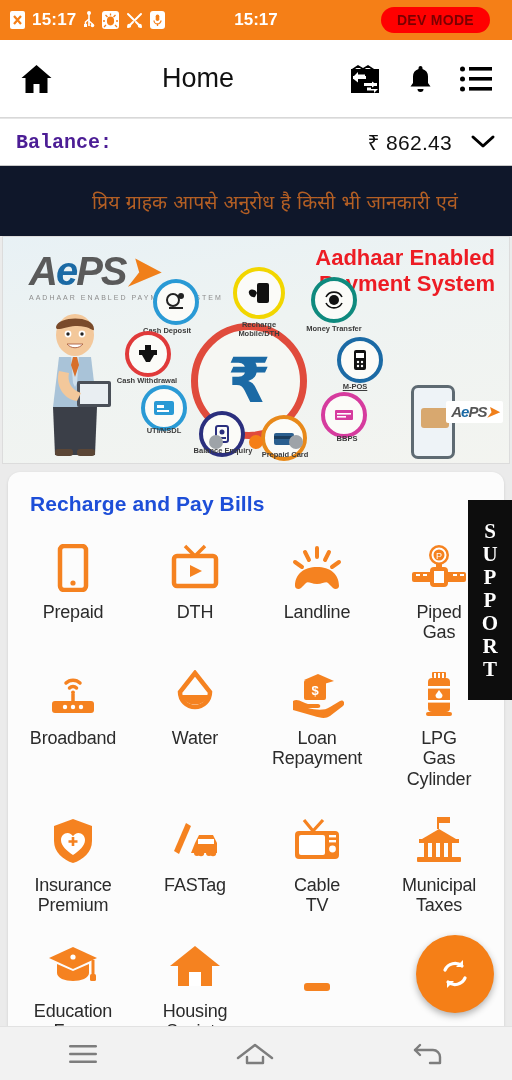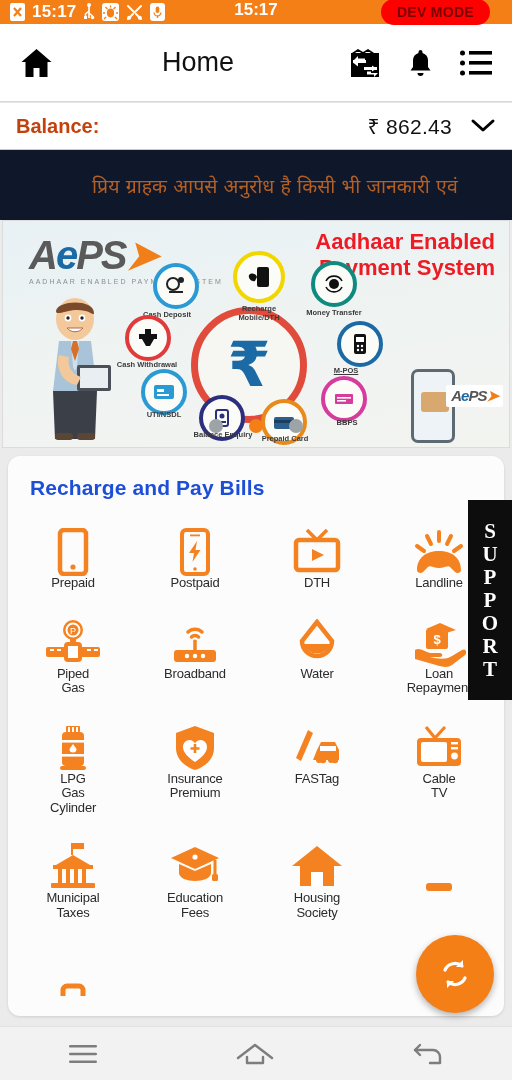--- a/index.html
+++ b/index.html
@@ -5,21 +5,21 @@
   * { margin:0; padding:0; box-sizing:border-box; }
   html, body {
     width:512px; height:1080px;
     font-family:"Liberation Sans", sans-serif;
     background:#ebebeb; overflow:hidden;
   }
   #app { position:relative; width:512px; height:1080px; overflow:hidden; background:#ebebeb; }
 
   
   .statusbar {
-    height:24px; background:#F57F17; display:flex; 
+    height:40px; background:#F57F17; display:flex; align-items:center;
     padding:0 10px; color:#fff; position:relative;
   }
   .sb-left { display:flex; align-items:center; gap:7px; }
   .sb-time { font-size:17px; font-weight:600; letter-spacing:.2px; }
   .sb-center {
     position:absolute; left:0; right:0; text-align:center;
     font-size:17px; font-weight:600; pointer-events:none;
   }
   .sb-ic { display:inline-block; line-height:1; }
   .sb-ic svg { display:block; }
@@ -40,21 +40,21 @@
     text-align:center; margin-left:-6px;
   }
   .ab-icons { display:flex; align-items:center; gap:26px; }
   .ab-ic { cursor:pointer; display:flex; }
 
   
   .balance {
     height:48px; background:#fff; display:flex; align-items:center;
     padding:0 16px; border-bottom:1px solid #c9c9c9; border-top:1px solid #e6e6e6;
   }
-  .balance .lbl { font-size:20px; font-weight:bold; color:#c2410c; }
+  .balance .lbl { font-size:20px; font-weight:bold; color:#4c1d95;font-family:Liberation Mono, monospace; }
   .balance .spacer { flex:1; }
   .balance .amt { font-size:21px; color:#111; letter-spacing:.3px; }
   .balance .chev { margin-left:18px; display:flex; }
 
   
   .marquee-wrap {
     height:70px; background:#0f172a; display:flex; align-items:center;
     overflow:hidden; padding-left:92px;
   }
   .marquee-txt {
@@ -139,21 +139,21 @@
     margin:4px 0 14px 18px; letter-spacing:.1px;
   }
   .grid { display:grid; grid-template-columns:repeat(4,1fr); }
   .tile {
     display:flex; flex-direction:column; align-items:center;
     padding:10px 2px 14px 2px; cursor:pointer;
   }
   .tile .ic { height:52px; display:flex; align-items:flex-end; justify-content:center; }
   .tile .ic svg { display:block; }
   .tile .lb {
-    font-size:13px; color:#2b2b2b; text-align:center;
+    margin-top:10px; font-size:18px; color:#2b2b2b; text-align:center;
     line-height:1.12; letter-spacing:-.2px;
   }
 
   
   .support {
     position:absolute; right:0; top:500px; width:44px; height:200px;
     background:#0d0d0d; display:flex; flex-direction:column;
     align-items:center; justify-content:center; gap:1px; cursor:pointer; z-index:40;
   }
   .support span {
@@ -351,21 +351,21 @@
     <div class="bubble" style="left:334px;top:100px;border-color:#1b6aa5;">
       <svg viewBox="0 0 24 24">
           <rect x="6" y="2" width="12" height="20" rx="2" fill="#111"></rect>
           <rect x="8" y="5" width="8" height="5" fill="#fff"></rect>
           <circle cx="10" cy="14" r="1.2" fill="#fff"></circle>
           <circle cx="14" cy="14" r="1.2" fill="#fff"></circle>
           <circle cx="10" cy="18" r="1.2" fill="#fff"></circle>
           <circle cx="14" cy="18" r="1.2" fill="#fff"></circle>
         </svg>
     </div>
-    <div class="blab" style="left:305px;top:146px;text-decoration:underline;">M-POS</div>
+    <div class="blab" style="left:314px;top:146px;text-decoration:underline;">M-POS</div>
 
     <div class="bubble" style="left:138px;top:148px;border-color:#2a9ad5;">
       <svg viewBox="0 0 24 24">
           <rect x="2" y="5" width="20" height="14" rx="2" fill="#2a9ad5"></rect>
           <rect x="5" y="9" width="7" height="3" fill="#fff"></rect>
           <rect x="5" y="14" width="12" height="2" fill="#fff"></rect>
         </svg>
     </div>
     <div class="blab" style="left:123px;top:190px;">UTI/NSDL</div>
 
@@ -412,31 +412,20 @@
       <div class="tile">
         <span class="ic">
           <svg width="40" height="48" viewBox="0 0 40 48">
               <rect x="7" y="2" width="26" height="44" rx="4" fill="none" stroke="#F58220" stroke-width="4.5"></rect>
               <circle cx="20" cy="39" r="2.6" fill="#F58220"></circle>
             </svg>
         </span>
         <span class="lb">Prepaid</span>
       </div>
 
-      <div class="tile">
-        <span class="ic">
-          <svg width="40" height="48" viewBox="0 0 40 48">
-              <rect x="7" y="2" width="26" height="44" rx="4" fill="none" stroke="#F58220" stroke-width="4"></rect>
-              <rect x="15" y="6.5" width="10" height="1.8" fill="#F58220"></rect>
-              <circle cx="20" cy="41" r="1.8" fill="#F58220"></circle>
-              <path d="M22 13l-8 12h5l-1.5 9 8-12h-5z" fill="#F58220"></path>
-            </svg>
-        </span>
-        <span class="lb">Postpaid</span>
-      </div>
 
       <div class="tile">
         <span class="ic">
           <svg width="52" height="48" viewBox="0 0 52 48">
               <path d="M26 12L16 2M26 12L36 2" stroke="#F58220" stroke-width="3.5" fill="none"></path>
               <rect x="5" y="12" width="42" height="30" rx="3" fill="none" stroke="#F58220" stroke-width="4.5"></rect>
               <path d="M21 21l12 6-12 6z" fill="#F58220"></path>
             </svg>
         </span>
         <span class="lb">DTH</span>

